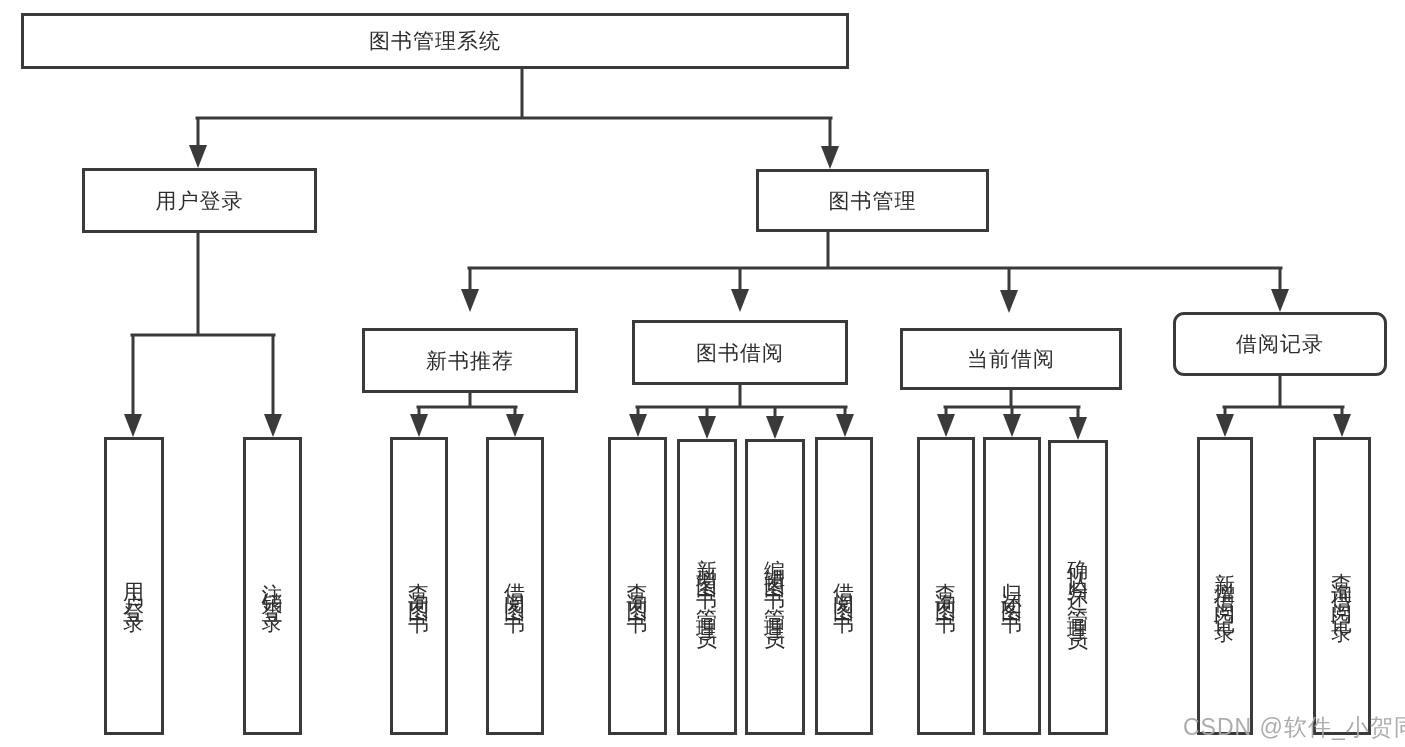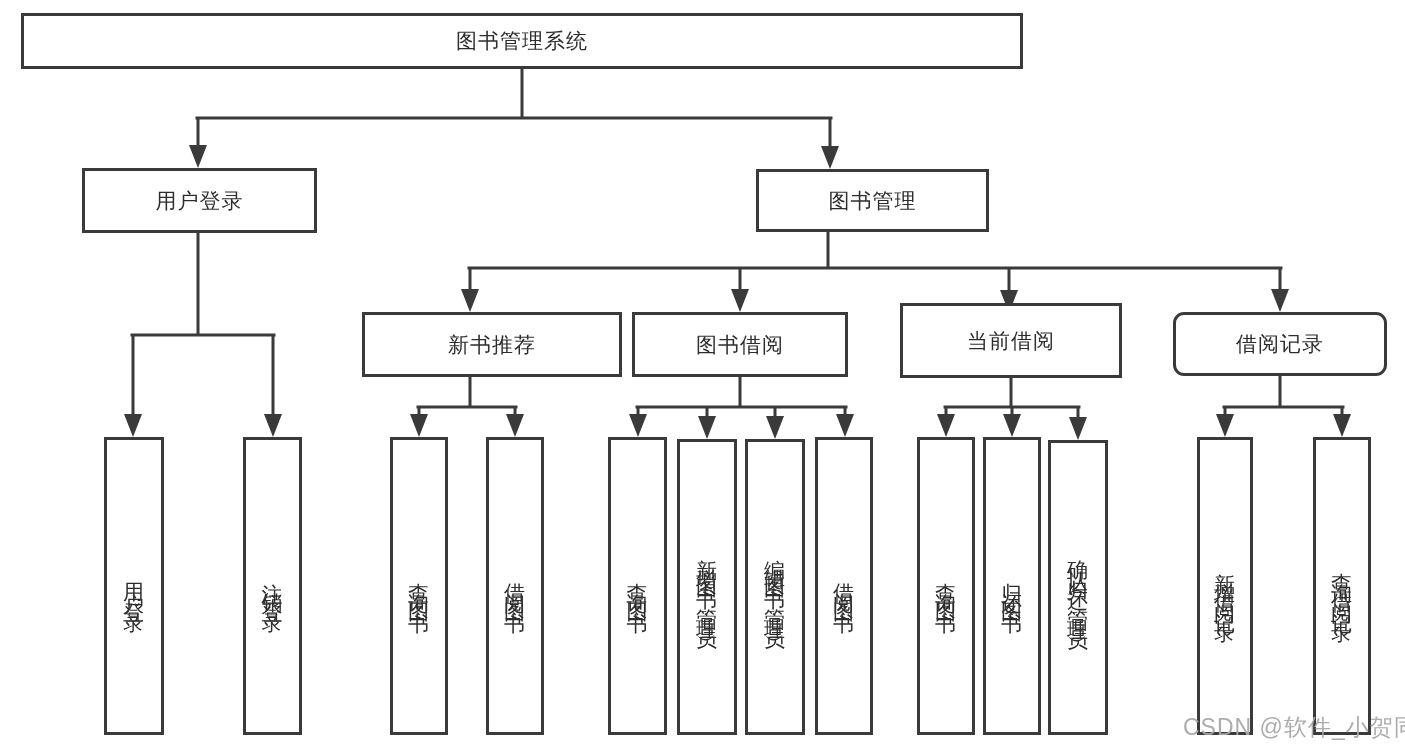--- a/index.html
+++ b/index.html
@@ -81,28 +81,28 @@
       <polygon points="766,416 784,416 775,439"></polygon>
       <polygon points="836,414 854,414 845,437"></polygon>
       <polygon points="937,414 955,414 946,437"></polygon>
       <polygon points="1003,414 1021,414 1012,437"></polygon>
       <polygon points="1069,417 1087,417 1078,440"></polygon>
       <polygon points="1216,414 1234,414 1225,437"></polygon>
       <polygon points="1333,414 1351,414 1342,437"></polygon>
     </g>
   </svg>
 
-  <div class="node" style="left:21px; top:13px; width:1002px; height:56px;font-family:Liberation Serif, serif;">图书管理系统</div>
+  <div class="node" style="left:21px; top:13px; width:828px; height:56px;font-family:Liberation Serif, serif;">图书管理系统</div>
 
   <div class="node" style="left:82px; top:168px; width:235px; height:65px;">用户登录</div>
   <div class="node" style="left:756px; top:169px; width:233px; height:63px;">图书管理</div>
 
-  <div class="node" style="left:362px; top:312px; width:260px; height:65px;">新书推荐</div>
-  <div class="node" style="left:632px; top:312px; width:216px; height:65px;">图书借阅</div>
-  <div class="node" style="left:900px; top:303px; width:222px; height:75px;">当前借阅</div>
+  <div class="node" style="left:362px; top:328px; width:216px; height:65px;">新书推荐</div>
+  <div class="node" style="left:632px; top:320px; width:216px; height:65px;">图书借阅</div>
+  <div class="node" style="left:900px; top:328px; width:222px; height:62px;">当前借阅</div>
   <div class="node" style="left:1173px; top:312px; width:214px; height:64px;border-radius:11px;">借阅记录</div>
 
   <div class="node leaf" style="left:104px; top:437px; width:60px; height:298px;">用户登录</div>
   <div class="node leaf" style="left:243px; top:437px; width:59px; height:298px;">注销登录</div>
 
   <div class="node leaf" style="left:390px; top:437px; width:58px; height:298px;">查询图书</div>
   <div class="node leaf" style="left:486px; top:437px; width:58px; height:298px;">借阅图书</div>
 
   <div class="node leaf" style="left:608px; top:437px; width:59px; height:298px;">查询图书</div>
   <div class="node leaf" style="left:677px; top:439px; width:60px; height:296px;">新增图书（管理员）</div>

